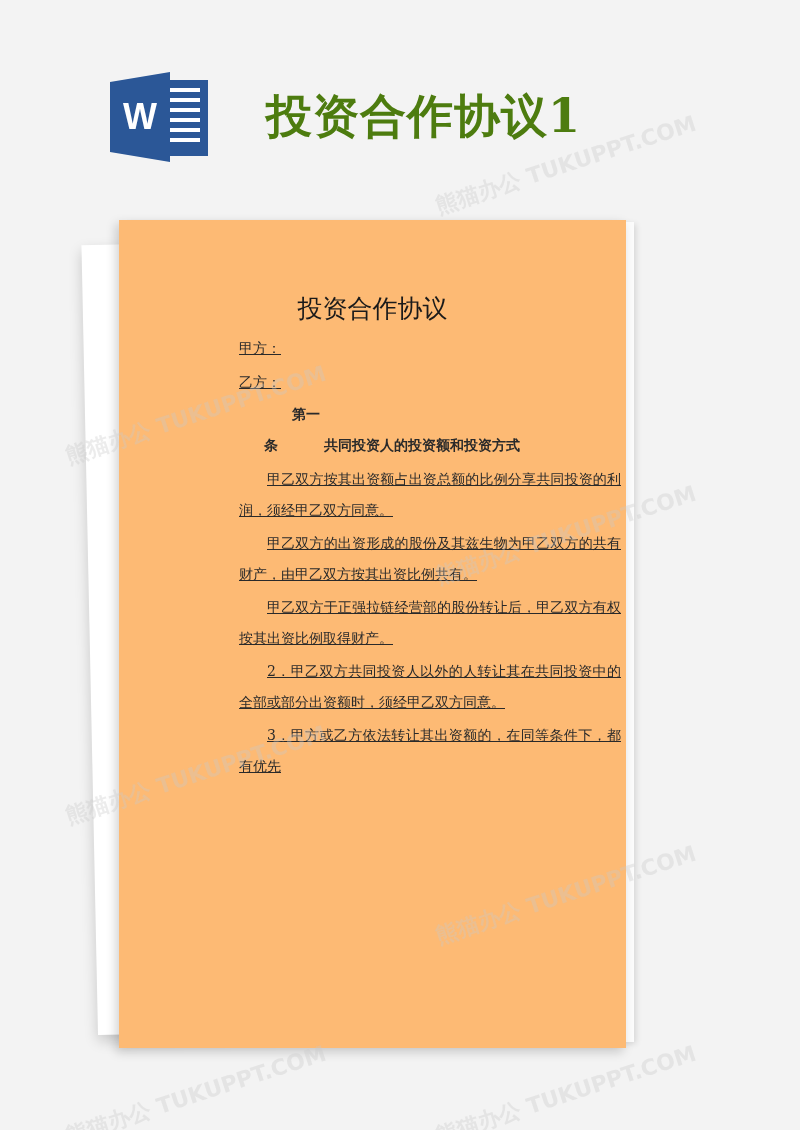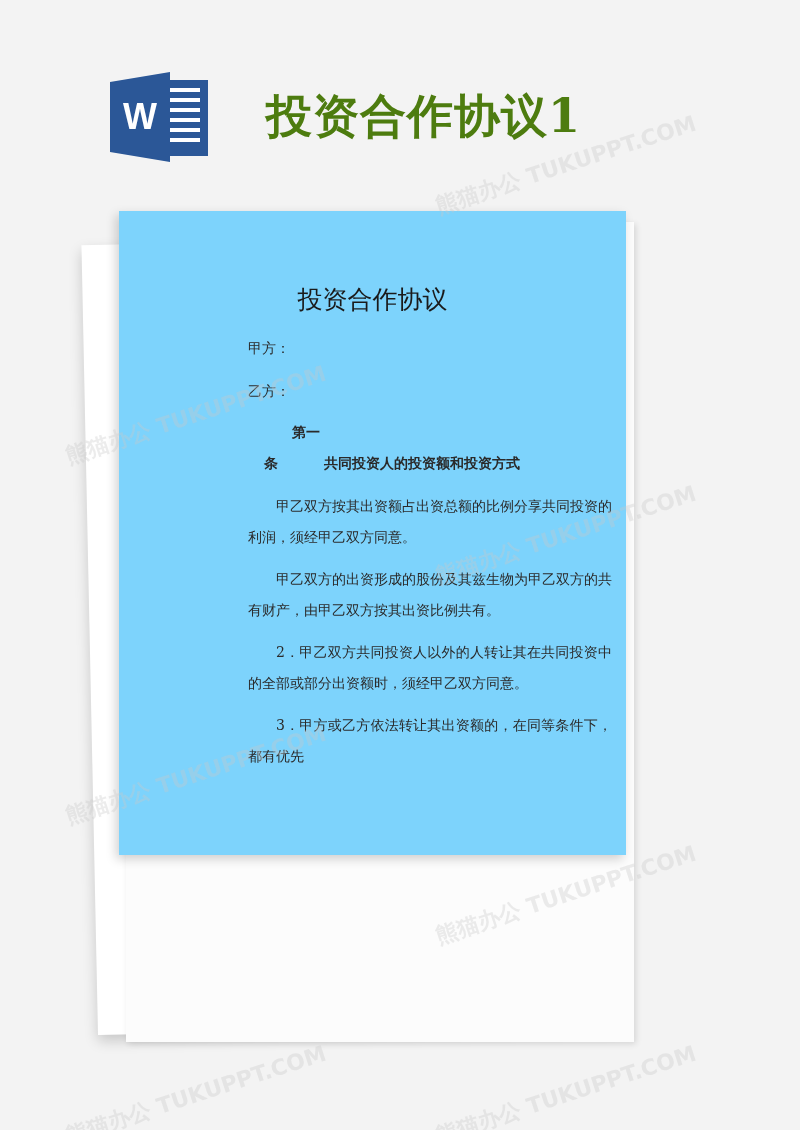--- a/index.html
+++ b/index.html
@@ -19,34 +19,34 @@
   .page-back {
     position: absolute; left: 98px; top: 245px; width: 520px; height: 790px;
     background: #fff; transform: rotate(-1.2deg); transform-origin: left bottom;
     box-shadow: 0 6px 14px rgba(0,0,0,0.18);
   }
   .page-back2 {
     position: absolute; left: 126px; top: 222px; width: 508px; height: 820px;
     background: #fcfcfc; box-shadow: 2px 2px 6px rgba(0,0,0,0.12);
   }
   .page {
-    position: absolute; left: 119px; top: 211px; width: 507px; height: 644px;
-    background: #7dd3fc; box-shadow: -3px 4px 10px rgba(0,0,0,0.18);
+    position: absolute; left: 119px; top: 220px; width: 507px; height: 828px;
+    background: #fdba74; box-shadow: -3px 4px 10px rgba(0,0,0,0.18);
   }
   .page-title {
     position: absolute; left: 0; right: 0; top: 72px; text-align: center;
     font-size: 25px; color: #1a1a1a;
     font-family: "DejaVu Sans", "Liberation Sans", sans-serif;
   }
   .body-text {
     position: absolute; left: 117px; top: 110px; width: 388px;
     font-family: "DejaVu Serif", "Liberation Serif", serif;
     font-size: 14px; line-height: 30.5px; color: #2a2a2a;
   }
-  .p { margin: 12px; text-align: justify; }
+  .p { margin: 3px; text-align: justify; text-decoration: underline; }
   .indent { text-indent: 28px; }
   .article {
     margin: 0; padding-left: 0; font-weight: bold; font-size: 14px;
     font-family: Liberation Serif, serif;
   }
   .article .num { display: inline-block; width: 60px; }
   .watermark {
     position: absolute; color: rgba(200,200,200,0.35); font-size: 22px; font-weight: bold;
     transform: rotate(-18deg); white-space: nowrap; pointer-events: none;
     font-family: "DejaVu Sans", "Liberation Sans", sans-serif;
@@ -79,20 +79,21 @@
   <div class="body-text">
     <p class="p">甲方：</p>
     <p class="p">乙方：</p>
 
     <p class="article indent">
       <span class="num">第一条</span><span>共同投资人的投资额和投资方式</span>
     </p>
 
     <p class="p indent">甲乙双方按其出资额占出资总额的比例分享共同投资的利润，须经甲乙双方同意。</p>
     <p class="p indent">甲乙双方的出资形成的股份及其兹生物为甲乙双方的共有财产，由甲乙双方按其出资比例共有。</p>
+    <p class="p indent">甲乙双方于正强拉链经营部的股份转让后，甲乙双方有权按其出资比例取得财产。</p>
 
     <p class="p indent">2．甲乙双方共同投资人以外的人转让其在共同投资中的全部或部分出资额时，须经甲乙双方同意。</p>
     <p class="p indent">3．甲方或乙方依法转让其出资额的，在同等条件下，都有优先</p>
   </div>
 </div>
 
 <div class="watermark" style="left:430px; top:150px;">熊猫办公 TUKUPPT.COM</div>
 <div class="watermark" style="left:60px; top:400px;">熊猫办公 TUKUPPT.COM</div>
 <div class="watermark" style="left:430px; top:520px;">熊猫办公 TUKUPPT.COM</div>
 <div class="watermark" style="left:60px; top:760px;">熊猫办公 TUKUPPT.COM</div>

